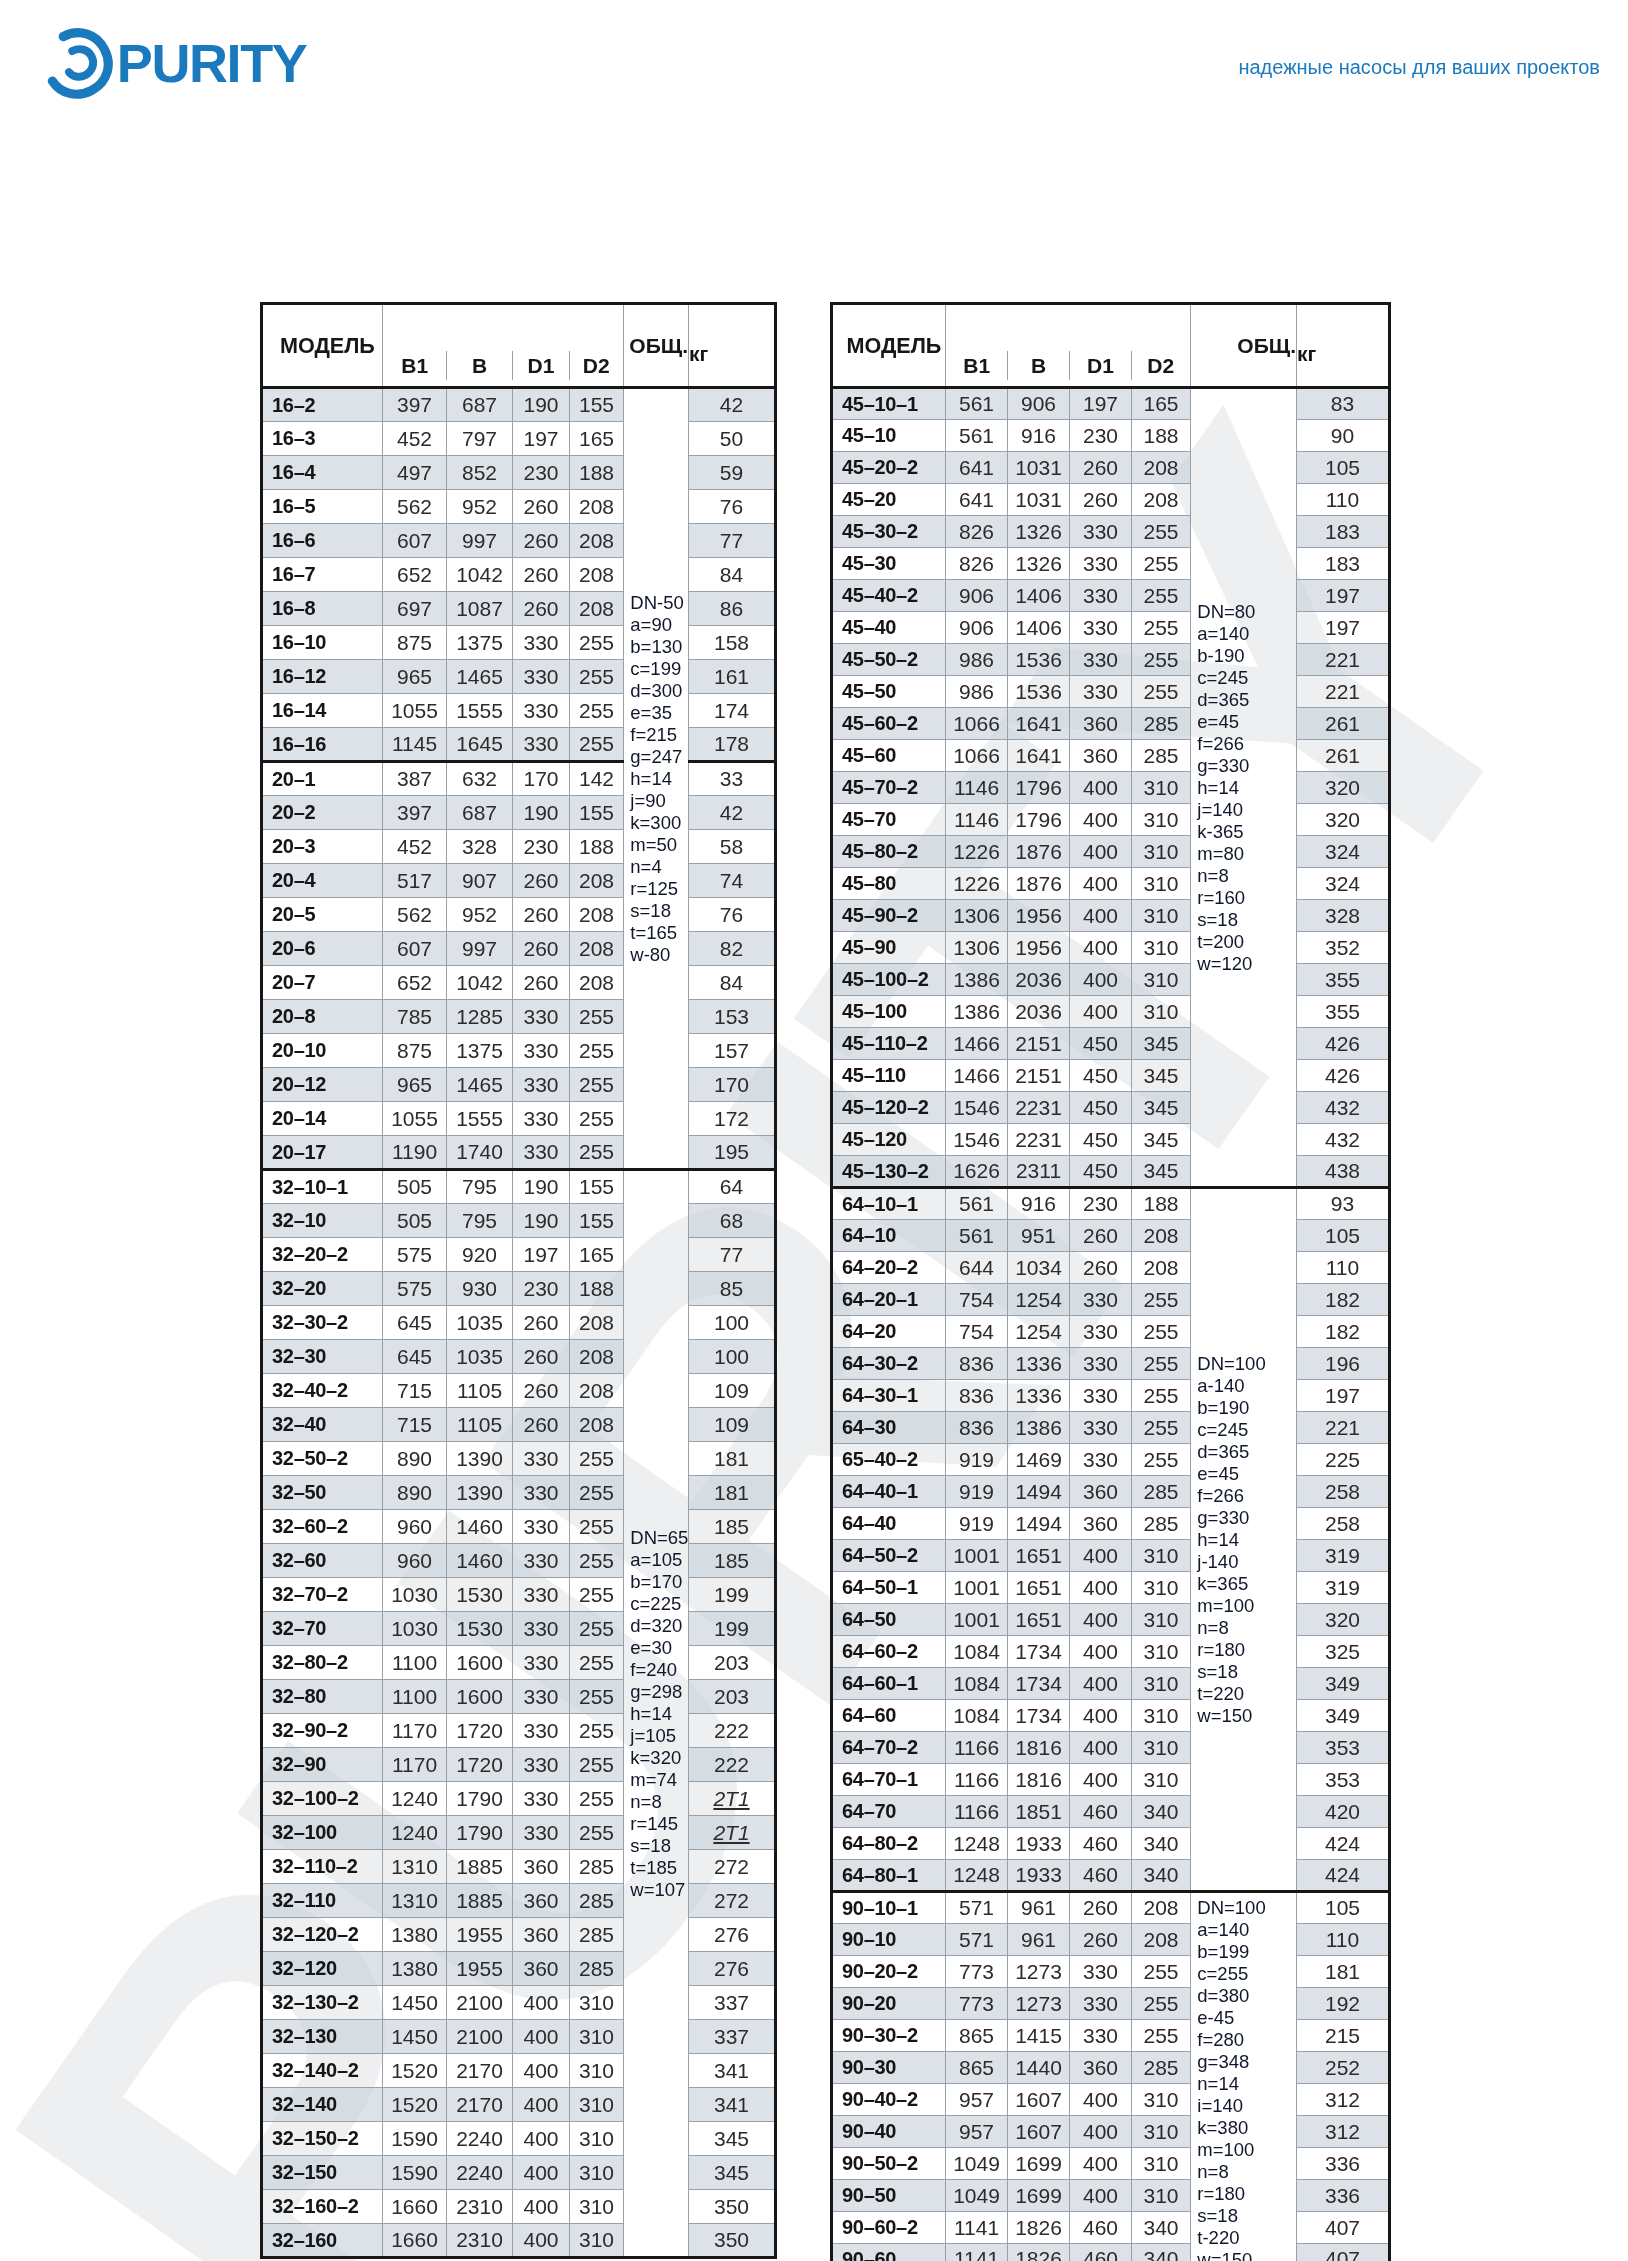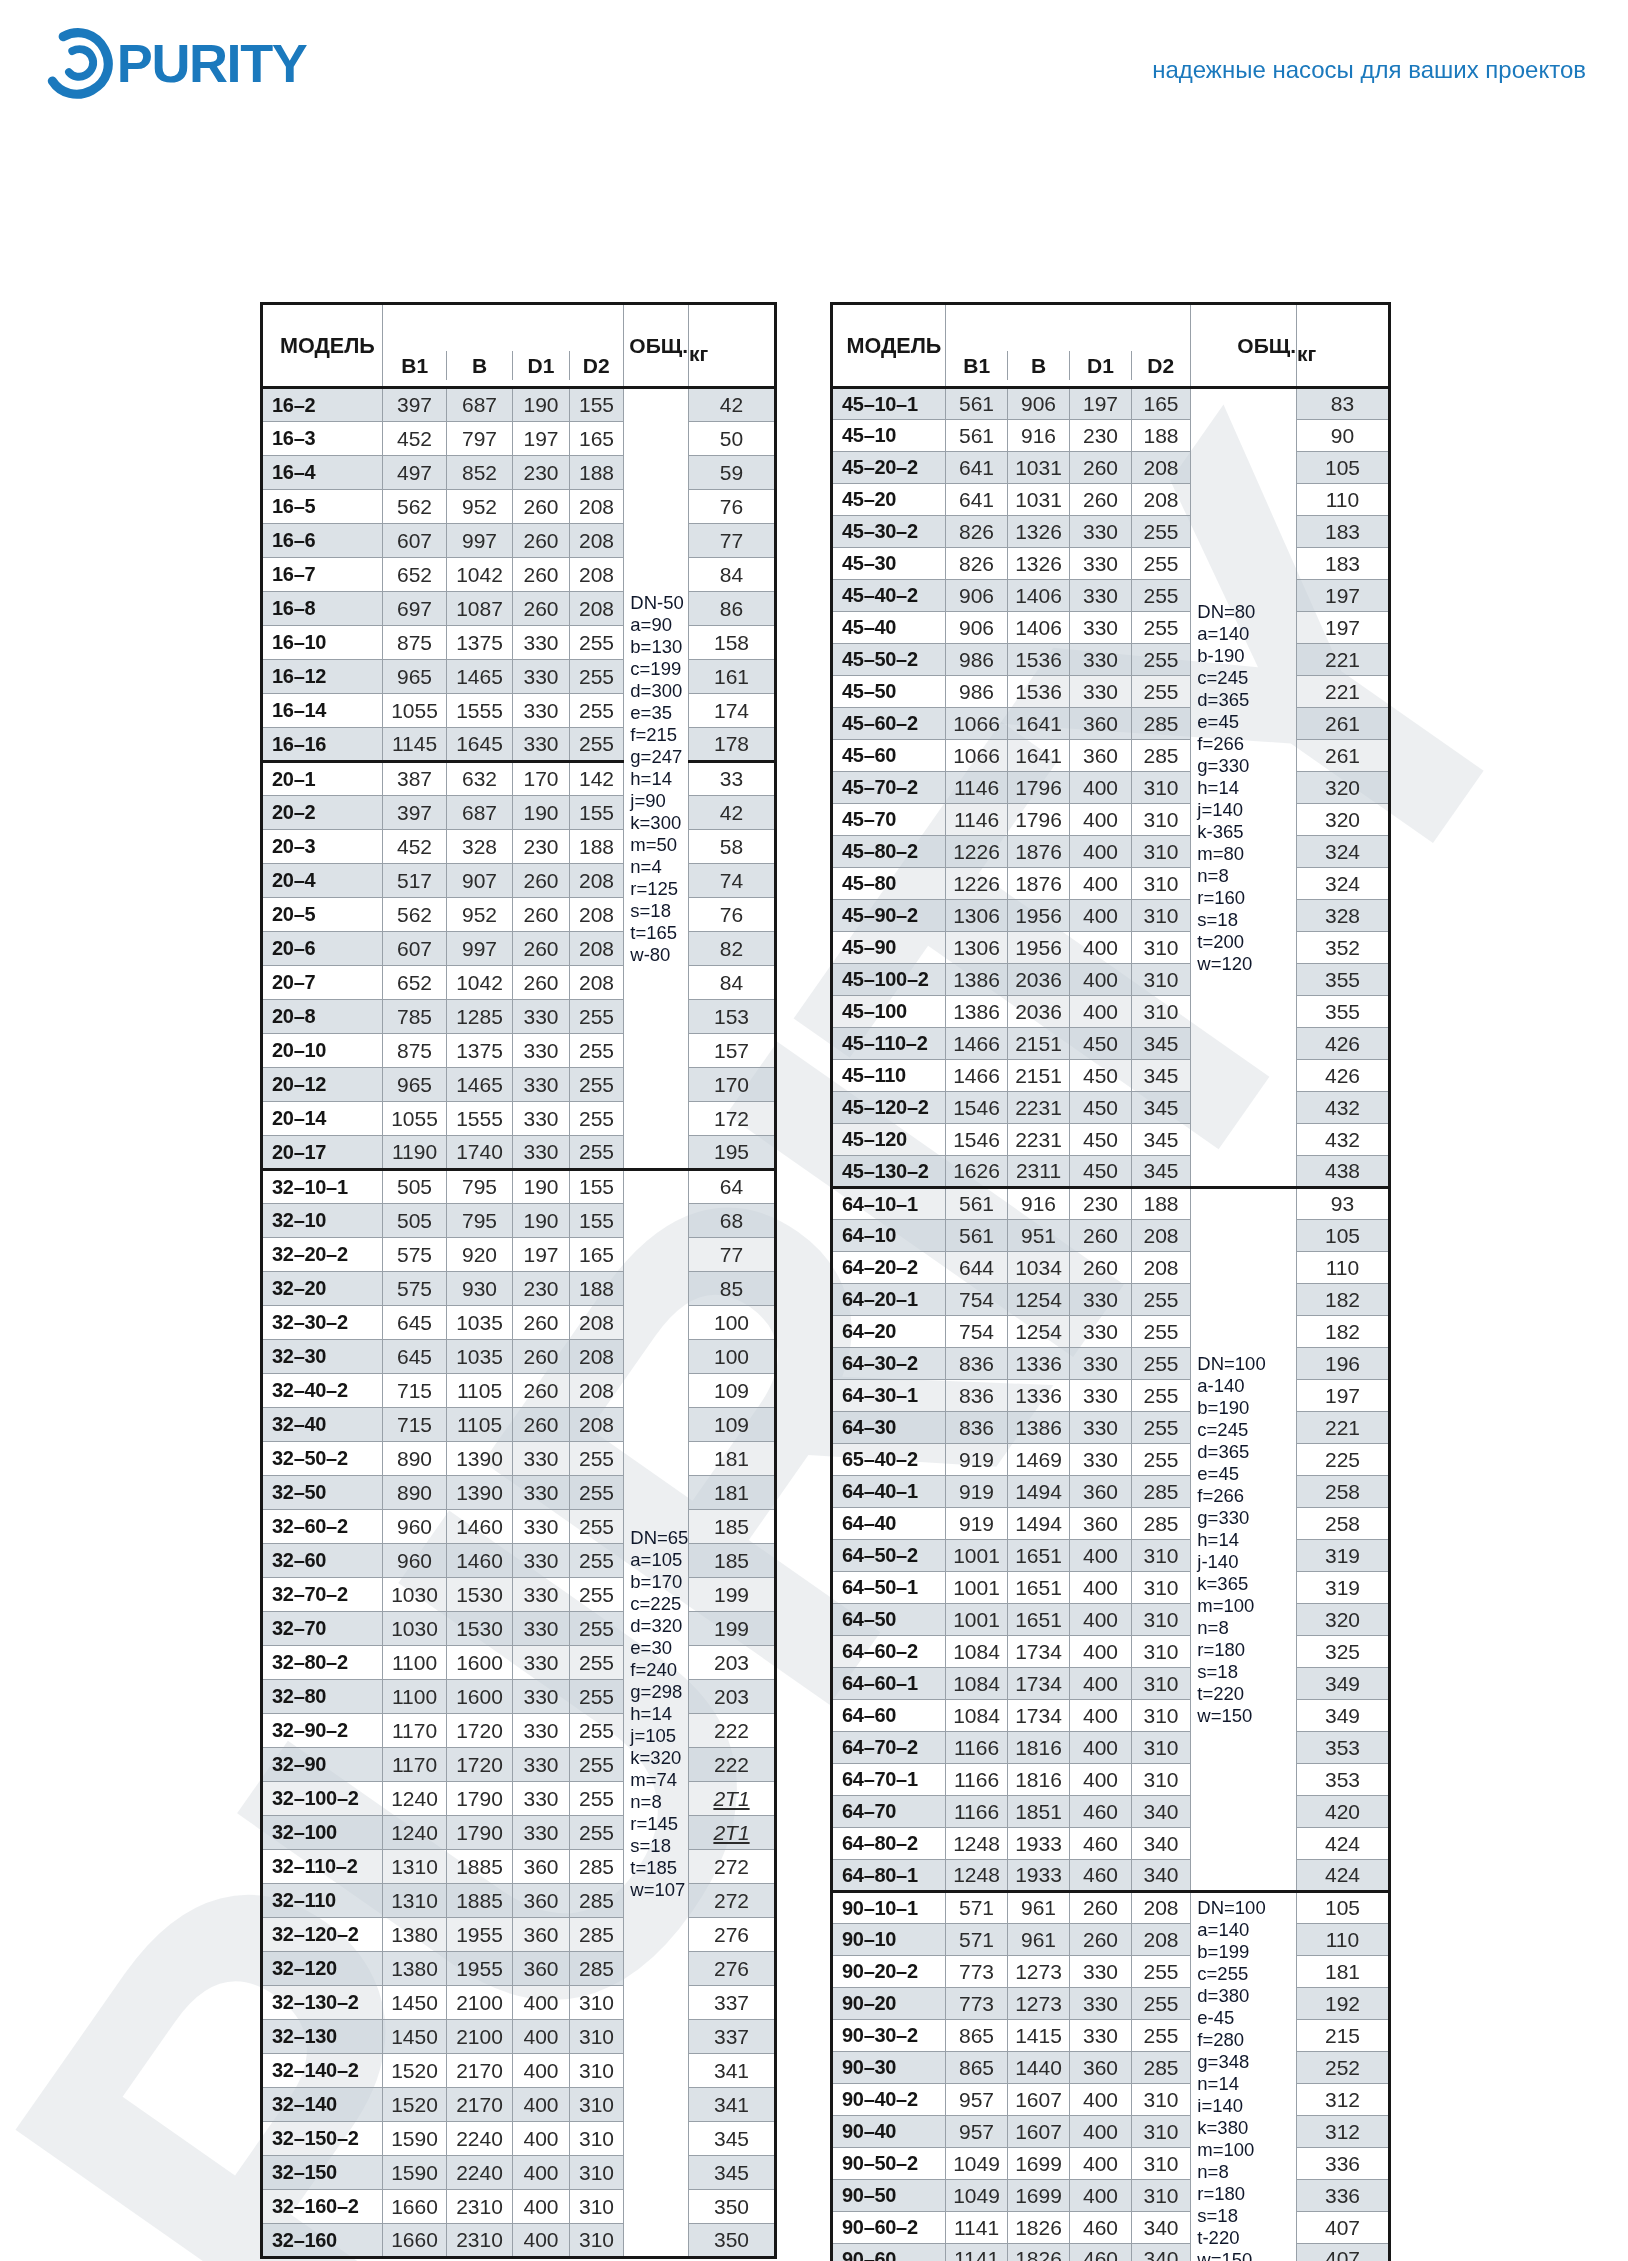--- a/index.html
+++ b/index.html
@@ -11,21 +11,21 @@
   .watermark{position:absolute;top:2081px;left:-126px;z-index:1;
     font-weight:bold;font-size:615px;letter-spacing:-19.6px;white-space:nowrap;
     color:rgba(151,162,171,0.17);transform:rotate(-55deg);transform-origin:0 0;
     font-family:"Liberation Sans",sans-serif;user-select:none;}
 
   
   .brandbar{position:absolute;top:0;left:0;width:100%;z-index:2;}
   .logo{position:absolute;top:26.5px;left:41px;display:flex;align-items:center;gap:2.8px;}
   .logo svg{display:block;}
   .logo-text{font-size:54px;font-weight:bold;color:#1b79bd;letter-spacing:-1.4px;line-height:1;}
-  .tagline{position:absolute;top:56px;right:43px;font-size:24px;color:#1b79bd;}
+  .tagline{position:absolute;top:56px;right:29px;font-size:20px;color:#1b79bd;}
 
   
   .spec-table{border-collapse:collapse;table-layout:fixed;position:absolute;z-index:2;background:transparent;}
   .spec-table.left{left:260px;top:302px;width:515px;}
   .spec-table.right{left:830px;top:302px;width:559px;}
   .spec-table{border:3.5px solid #171717;}
 
   th{position:relative;height:61px;border-bottom:3.5px solid #171717;padding:0;
      font-size:21px;font-weight:bold;color:#171717;white-space:nowrap;}
   th.model{vertical-align:middle;text-align:center;padding-left:9.8px;font-size:21.6px;}

